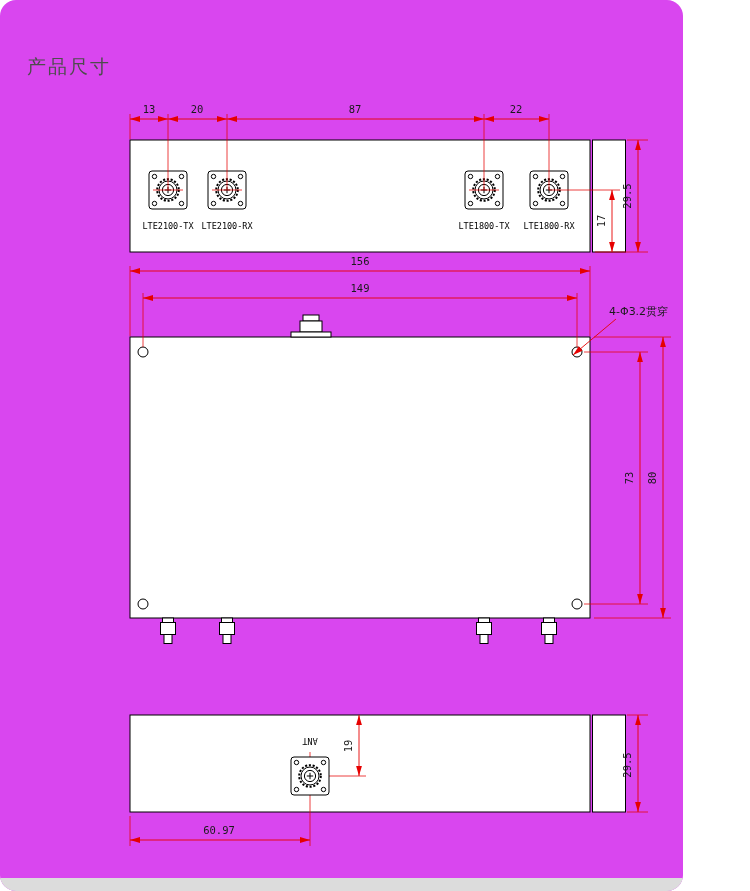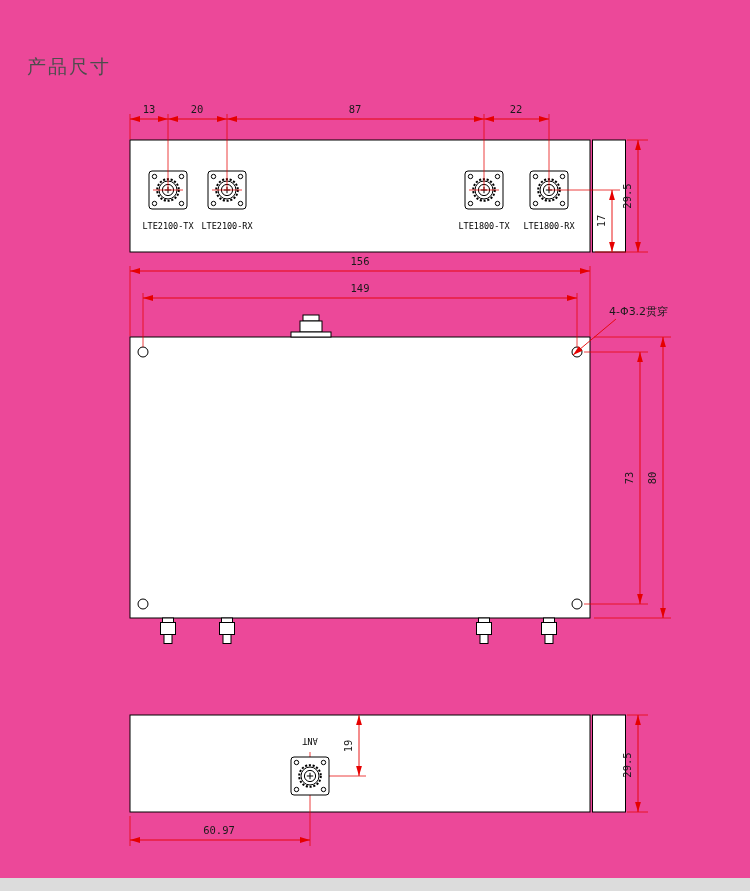--- a/index.html
+++ b/index.html
@@ -1,17 +1,17 @@
 <!DOCTYPE html>
 <html><head>
 <meta charset="utf-8">
 <style>
   html,body{margin:0;padding:0;background:#ffffff;}
-  .stage{position:relative;width:750px;height:891px;background:#ec4899;overflow:hidden;
-         font-family:"DejaVu Sans",sans-serif;}
+  .stage{position:relative;width:683px;height:891px;background:#d946ef;overflow:hidden;
+         font-family:"DejaVu Sans",sans-serif;border-radius:16px;}
   svg{display:block;}
   .outline{fill:#ffffff;stroke:#000000;stroke-width:1;}
   .dim{stroke:#e60000;stroke-width:0.9;fill:none;}
   .ext{stroke:#e60000;stroke-width:0.75;fill:none;}
   .dimnum{font-family:"DejaVu Sans Mono",monospace;font-size:10.5px;fill:#1a1a1a;}
   .conn-label{font-family:"DejaVu Sans Mono",monospace;font-size:8.5px;fill:#000000;}
   .note{font-family:"DejaVu Sans",sans-serif;font-size:11px;fill:#1a1a1a;}
   .title{font-family:"DejaVu Sans",sans-serif;font-size:19px;fill:#4d4d4d;letter-spacing:2px;}
 </style>
 </head>

